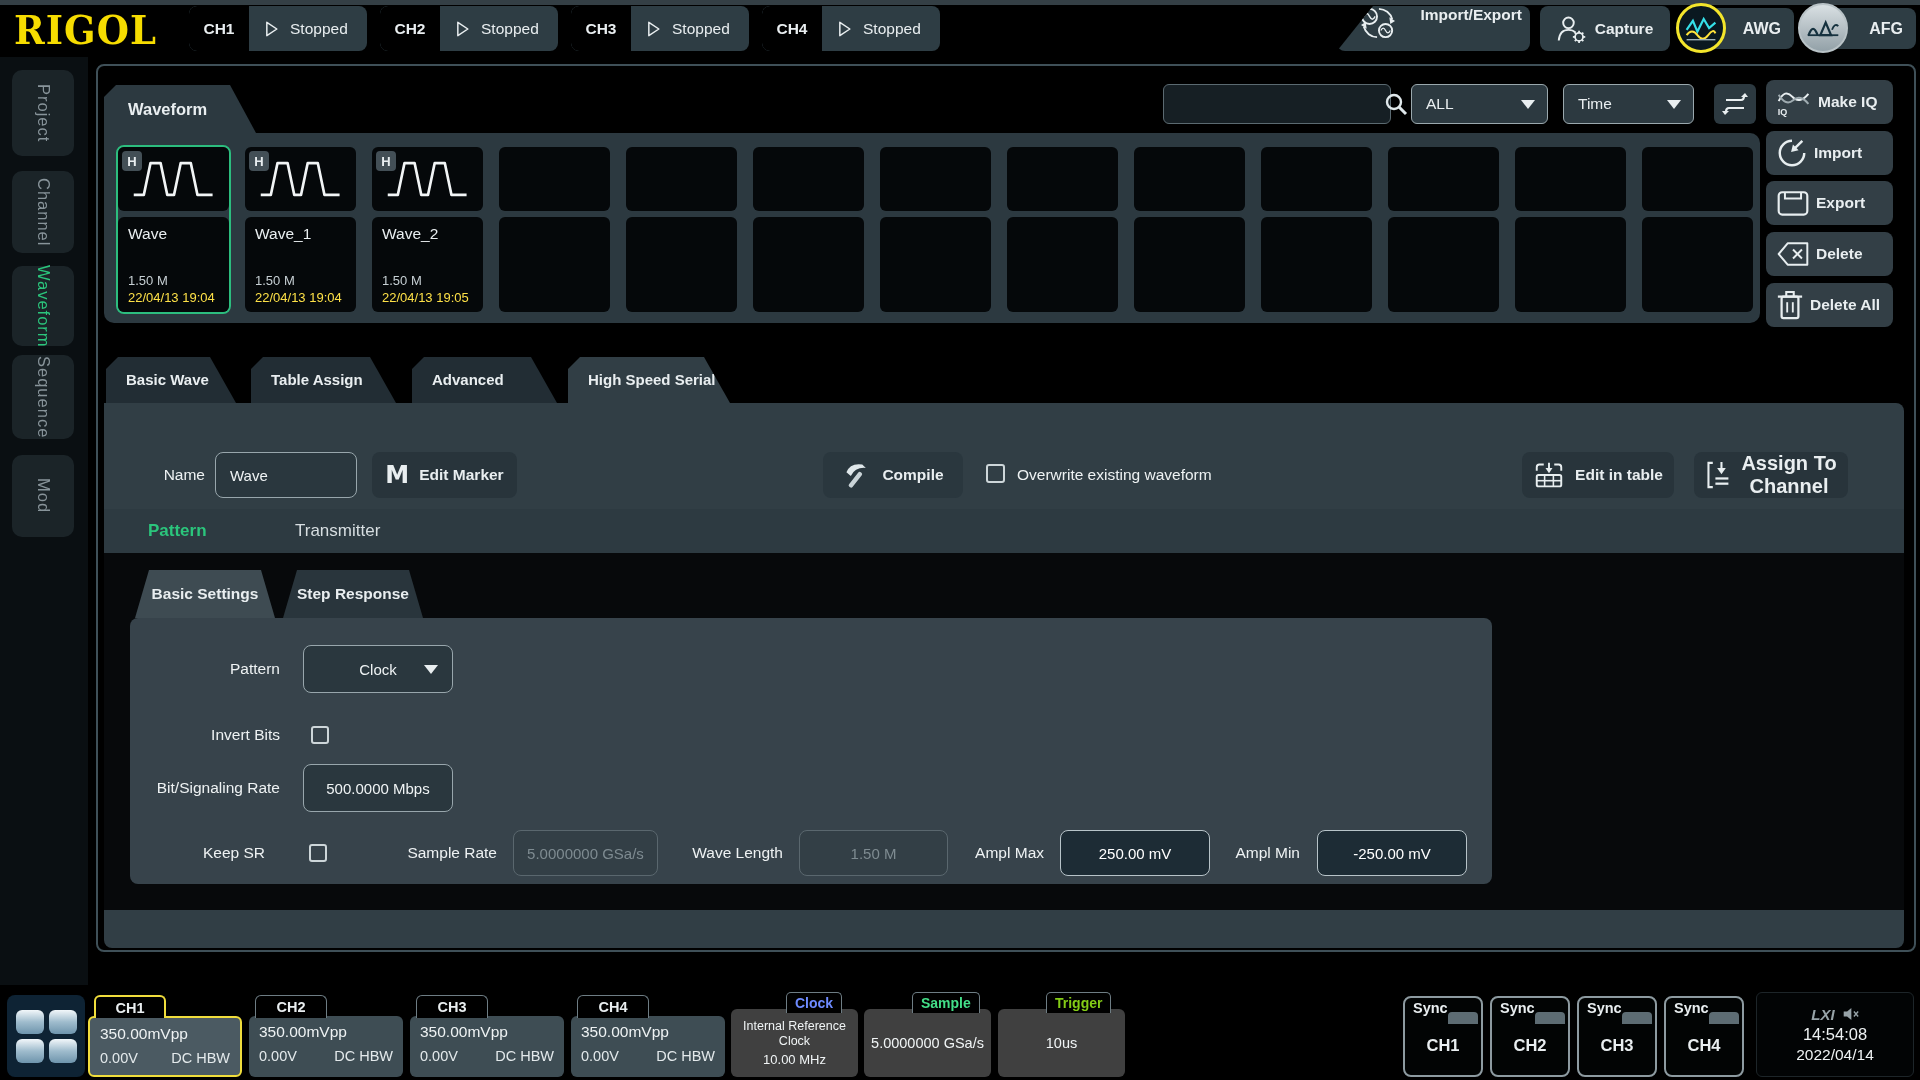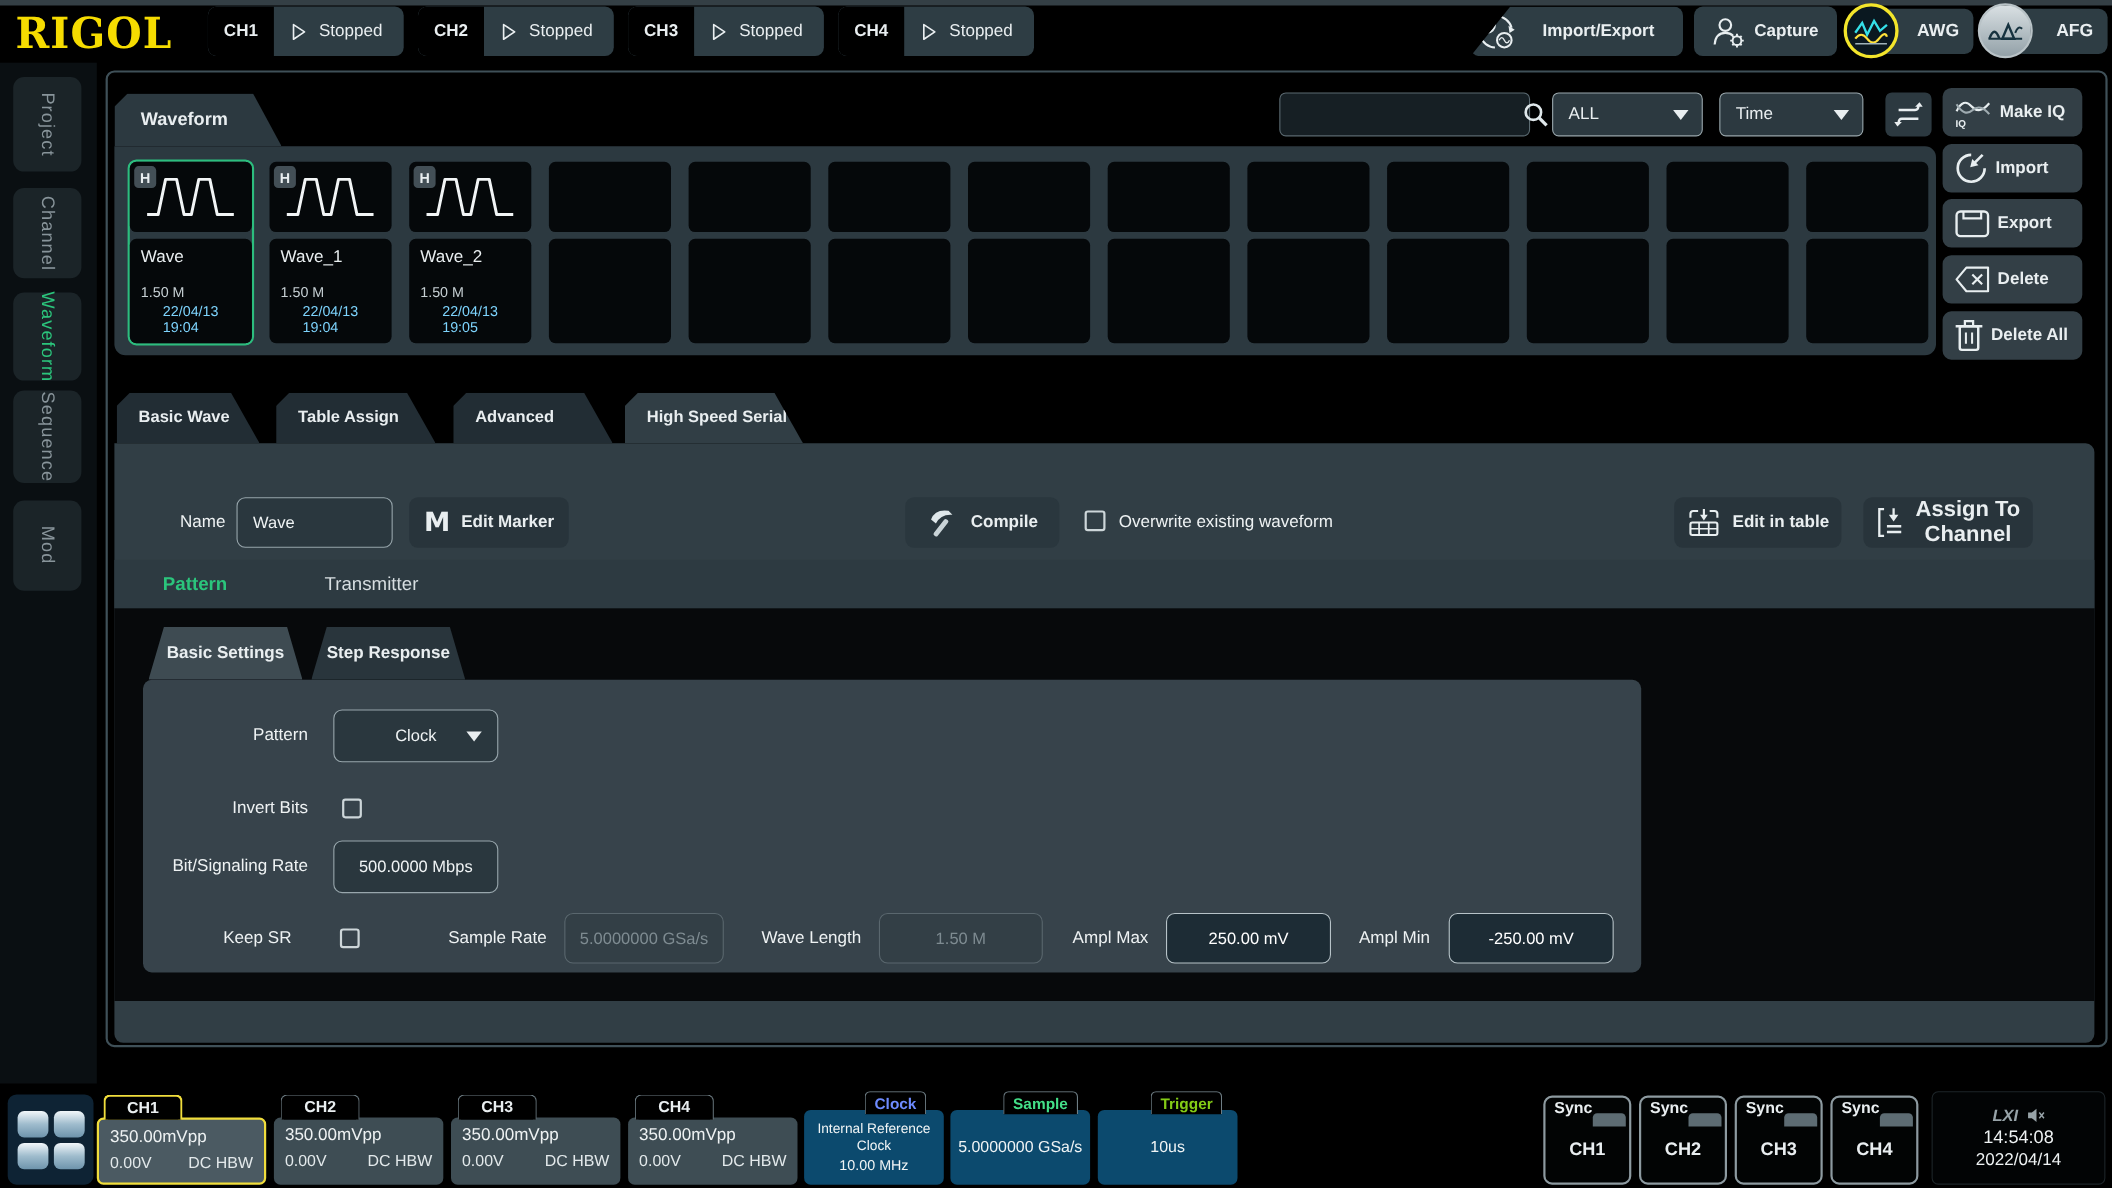--- a/index.html
+++ b/index.html
@@ -11,21 +11,21 @@
   .topstrip { left:0; top:0; width:1920px; height:5px; background:#343f45; }
   .logo { left:14px; top:8px; font-family:"DejaVu Serif", serif; font-weight:bold;
     font-size:37px; color:#f6dc00; letter-spacing:1px; transform:scaleY(1.05); }
   .ch-btn { top:6px; width:178px; height:45px; background:#2e3d44; border-radius:8px;
     display:flex; align-items:center; overflow:hidden; }
   .ch-btn .ch-tag { width:60px; height:100%; background:#000; border-radius:8px 0 0 8px;
     display:flex; align-items:center; justify-content:center; font-size:15.5px; font-weight:bold; }
   .ch-btn .ch-status { flex:1; display:flex; align-items:center; gap:9px; padding-left:12px; font-size:15.5px; }
   .trapz { clip-path:polygon(36px 0, 100% 0, 100% 100%, 0 100%); }
   .ie-btn { left:1337px; top:6px; width:193px; height:45px; background:#2e3d44; border-radius:8px;
-    display:flex; align-items:center; justify-content:flex-end; gap:23px; padding-right:26px;
+    display:flex; justify-content:flex-end; gap:23px; padding-right:8px;
     font-size:15.5px; font-weight:bold; }
   .cap-btn { left:1540px; top:6px; width:130px; height:45px; background:#2e3d44; border-radius:8px;
     display:flex; align-items:center; justify-content:center; gap:8px; font-size:15.5px; font-weight:bold; }
   .mode-label { top:8px; width:94px; height:41px; background:#2e3d44; border-radius:8px;
     display:flex; align-items:center; justify-content:flex-end; padding-right:13px;
     font-size:16px; font-weight:bold; }
   .mode-circle { top:3px; width:50px; height:50px; border-radius:50%; z-index:3;
     display:flex; align-items:center; justify-content:center; }
   .awg-circle { background:#0a1820; border:3px solid #f3e52b; }
   .afg-circle { background:linear-gradient(180deg,#d9e0e3,#93a1a8); border:2px solid #b9c3c7; }
@@ -47,21 +47,21 @@
     border-radius:0 10px 10px 10px; }
   .wave-card { position:absolute; top:12px; width:115px; height:169px; border:2px solid transparent;
     border-radius:8px; display:flex; flex-direction:column; }
   .wave-card.selected { border-color:#2cbd7e; }
   .wave-thumb { height:64px; background:#05080a; border-radius:6px; position:relative;
     display:flex; align-items:center; justify-content:center; }
   .wave-info { flex:1; margin-top:6px; background:#05080a; border-radius:6px;
     padding:8px 10px 7px; display:flex; flex-direction:column; }
   .wave-name { font-size:15.5px; }
   .wave-size { margin-top:auto; font-size:13px; color:#c6cfd3; }
-  .wave-date { font-size:13px; color:#7dd3fc; margin-top:2px;margin-left:20px; }
+  .wave-date { font-size:13px; color:#fde047; margin-top:2px; }
   .h-badge { position:absolute; left:4px; top:4px; width:20px; height:20px; background:#434f56;
     border-radius:4px; font-size:13px; font-weight:bold; display:flex; align-items:center; justify-content:center; }
 
   .search-box { left:1163px; top:84px; width:228px; height:40px; background:#161f24;
     border:1px solid #5b6a71; border-radius:6px; display:flex; align-items:center; }
   .search-box input { flex:1; background:transparent; border:none; outline:none; color:#e9eef0;
     font-size:15px; padding:0 8px 0 12px; font-family:inherit; }
   .dropdown { top:84px; height:40px; background:#2c3940; border:1px solid #9aa8ad; border-radius:6px;
     display:flex; align-items:center; padding-left:14px; font-size:15.5px; position:absolute; }
   .caret { position:absolute; right:12px; width:0; height:0; border-left:7px solid transparent;
@@ -109,21 +109,21 @@
     display:flex; align-items:center; justify-content:center; font-size:14.5px; font-weight:bold; }
   .bch-tab.sel { border:2px solid #f0dd3c; border-bottom:none; }
   .bch-body { position:absolute; top:1016px; width:154px; height:61px; background:#3e4d54;
     border-radius:6px; padding:7px 10px 6px; }
   .bch-body.sel { background:#4b5a62; border:2px solid #f0dd3c; }
   .bch-amp { font-size:15.5px; color:#eef2f3; }
   .bch-row2 { display:flex; justify-content:space-between; margin-top:7px; font-size:14.5px; color:#e3e9eb; }
   .sig-tab { position:absolute; top:992px; height:21px; background:#000; border:1px solid #6e7d84;
     border-bottom:none; border-radius:5px 5px 0 0; z-index:2; display:flex; align-items:center;
     justify-content:center; font-size:14px; font-weight:bold; padding:0 8px; }
-  .sig-body { position:absolute; top:1009px; width:127px; height:68px; background:#0c4a6e;
+  .sig-body { position:absolute; top:1009px; width:127px; height:68px; background:#404040;
     border-radius:6px; display:flex; flex-direction:column; align-items:center; justify-content:center;
     text-align:center; color:#f0f4f5; }
   .sync-card { position:absolute; top:996px; width:80px; height:81px; background:#020404;
     border:2px solid #8d9aa0; border-radius:8px;padding-left:47px; }
   .sync-label { position:absolute; left:8px; top:2px; font-size:14.5px; font-weight:bold; }
   .sync-step { position:absolute; right:3px; top:14px; width:30px; height:12px; background:#5d6c73;
     border-radius:4px 4px 0 0; }
   .sync-ch { position:absolute; left:0; right:0; top:38px; text-align:center; font-size:16.5px; font-weight:bold; }
   .time-panel { left:1756px; top:992px; width:158px; height:85px; background:#020405;
     border:1px solid #1d2529; border-radius:6px; display:flex; flex-direction:column;

